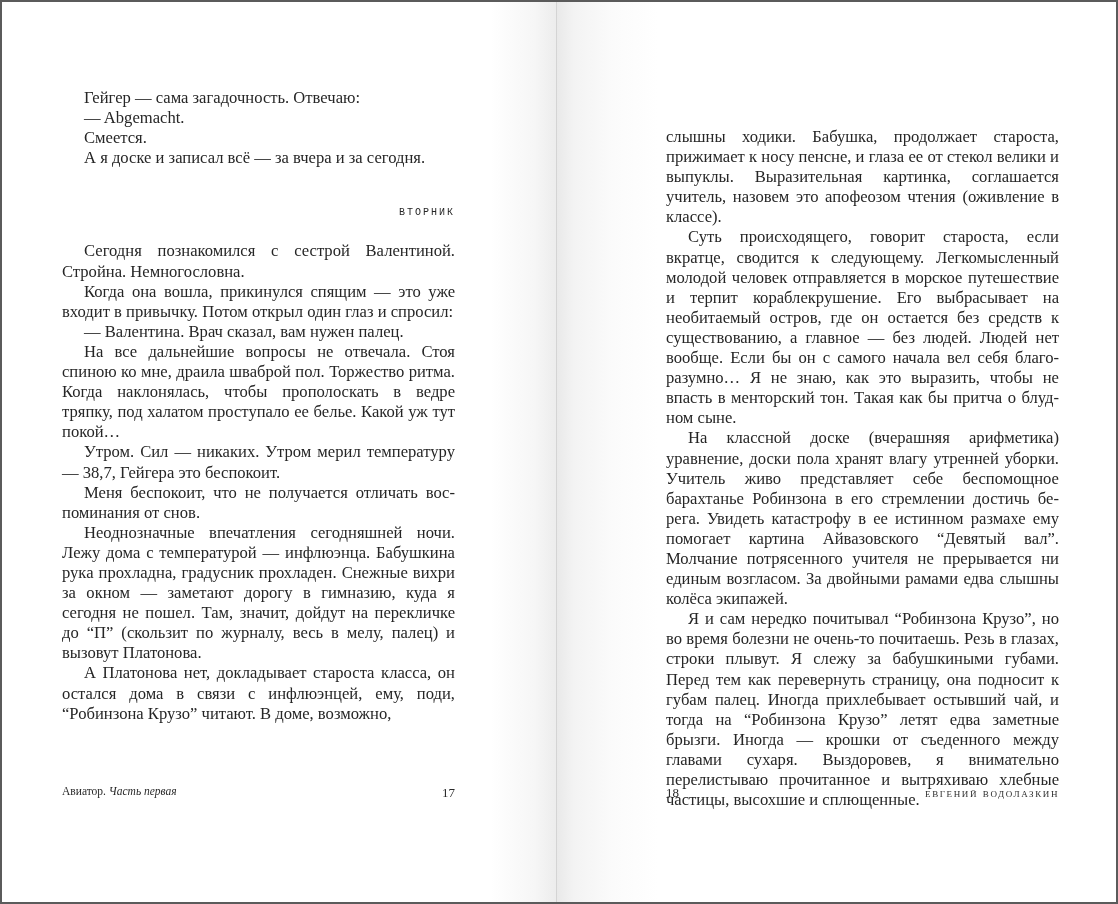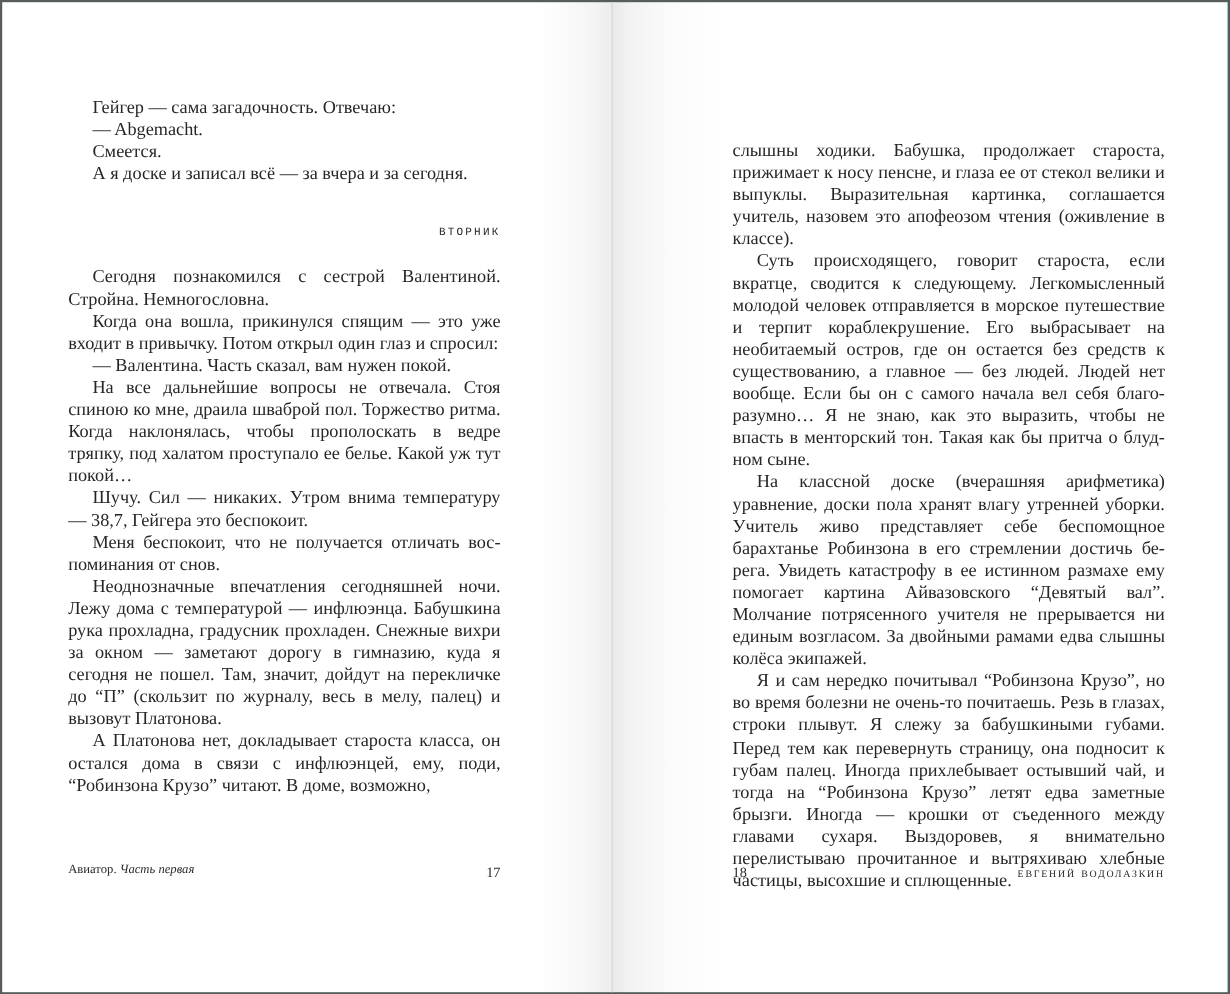--- a/index.html
+++ b/index.html
@@ -5,21 +5,21 @@
   html, body { margin: 0; padding: 0; }
   body {
     width: 1118px; height: 904px;
     background: #5b5b5b;
     position: relative;
     overflow: hidden;
   }
   .spread {
     position: absolute;
     left: 2px; top: 2px; right: 2px; bottom: 2px;
-    background: #0f766e;
+    background: #f9a8d4;
   }
   .page {
     position: absolute; top: 0; bottom: 0;
     font-family: "Liberation Serif", "DejaVu Serif", serif;
     color: #262626;
   }
   .page-left { left: 0; width: 555px;
     background: linear-gradient(to right, #ffffff 0%, #ffffff 88%, #f6f6f6 96%, #ececec 100%); }
   .page-right { left: 555px; right: 0;
     background: linear-gradient(to right, #e9e9e9 0%, #f3f3f3 3%, #fbfbfb 10%, #ffffff 18%, #ffffff 100%); }
@@ -70,23 +70,23 @@
     <div class="text-block top-block" style="top:86px;">
       <p class="noindent" style="text-indent:22px">Гейгер — сама загадочность. Отвечаю:</p>
       <p class="noindent" style="text-indent:22px">— Abgemacht.</p>
       <p class="noindent" style="text-indent:22px">Смеется.</p>
       <p class="noindent" style="text-indent:22px">А я доске и записал всё — за вчера и за сегодня.</p>
 
       <div class="section-heading">ВТОРНИК</div>
 
       <p class="noindent">Сегодня познакомился с сестрой Валентиной. Стройна. Немногословна.</p>
       <p>Когда она вошла, прикинулся спящим — это уже входит в привычку. Потом открыл один глаз и спросил:</p>
-      <p>— Валентина. Часть сказал, вам нужен покой.</p>
+      <p>— Валентина. Врач сказал, вам нужен палец.</p>
       <p>На все дальнейшие вопросы не отвечала. Стоя спиною ко мне, драила шваброй пол. Торжество рит­ма. Когда наклонялась, чтобы прополоскать в ведре тряпку, под халатом проступало ее белье. Какой уж тут покой…</p>
-      <p>Шучу. Сил — никаких. Утром внима температу­ру — 38,7, Гейгера это беспокоит.</p>
+      <p>Утром. Сил — никаких. Утром мерил температу­ру — 38,7, Гейгера это беспокоит.</p>
       <p>Меня беспокоит, что не получается отличать вос­поминания от снов.</p>
       <p>Неоднозначные впечатления сегодняшней ночи. Лежу дома с температурой — инфлюэнца. Бабушки­на рука прохладна, градусник прохладен. Снежные вихри за окном — заметают дорогу в гимназию, куда я сегодня не пошел. Там, значит, дойдут на пе­рекличке до “П” (скользит по журналу, весь в мелу, палец) и вызовут Платонова.</p>
       <p>А Платонова нет, докладывает староста класса, он остался дома в связи с инфлюэнцей, ему, поди, “Робинзона Крузо” читают. В доме, возможно,</p>
     </div>
 
     <div class="footer" style="left:60px;">
       <span>Авиатор.</span>
       <span class="italic">Часть первая</span>
     </div>
     <div class="footer page-num" style="left:440px; width:13px; ">17</div>

